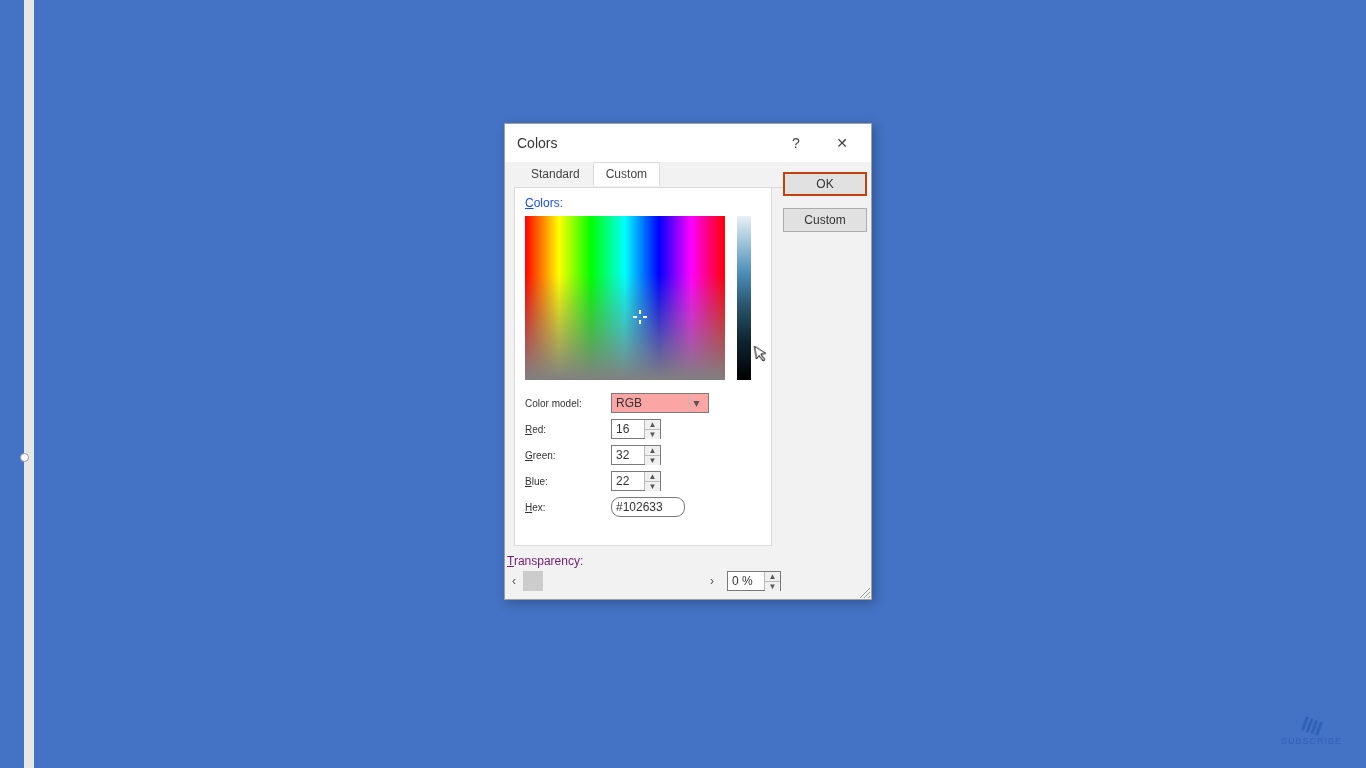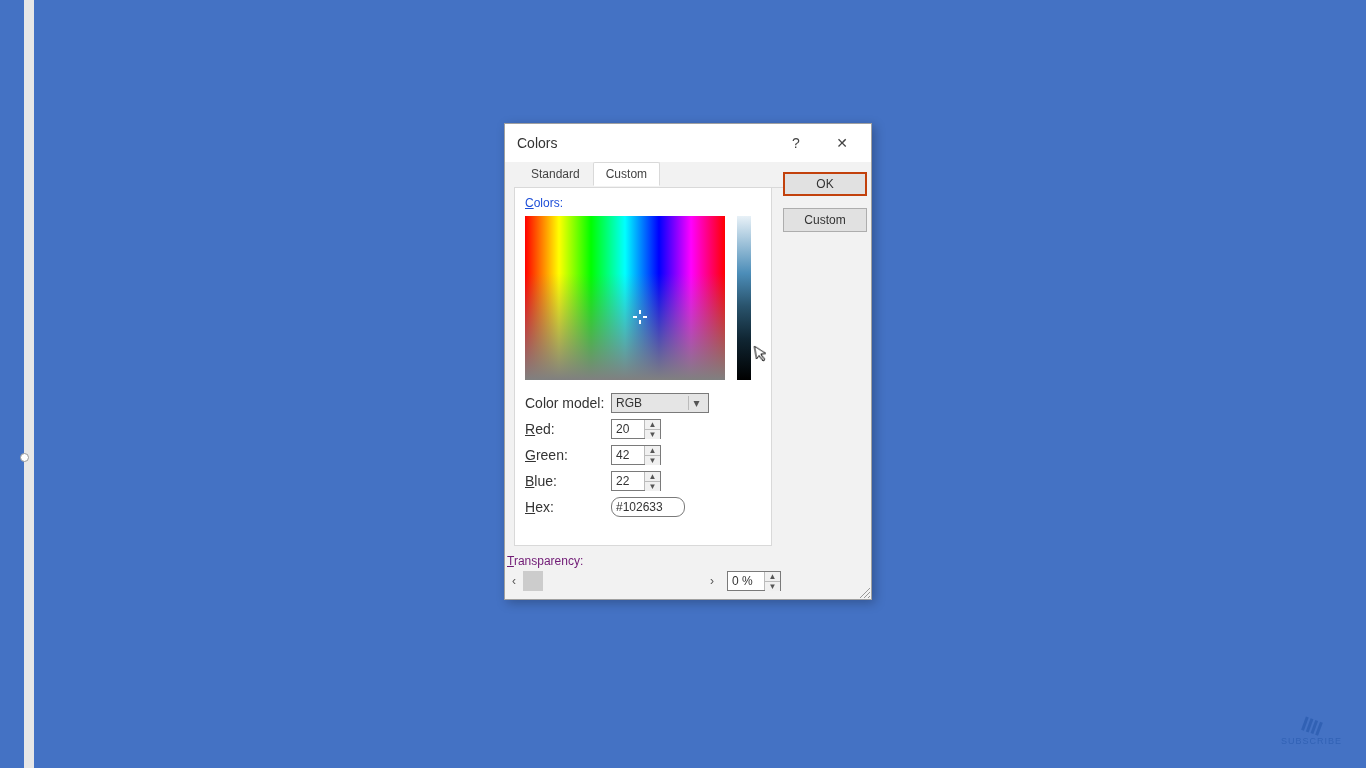--- a/index.html
+++ b/index.html
@@ -152,31 +152,31 @@
     height: 164px;
     background: linear-gradient(to bottom, #E8F1F7, #4C8DB8 35%, #29536C 55%, #102633 75%, #000);
   }
   .cursor-arrow {
     position:absolute; left: 240px; top: 156px; font-size:16px; color:#000;
     transform: rotate(-10deg);
   }
   .cursor-arrow svg { filter: drop-shadow(0 0 1px #fff); }
 
   .row { display:flex; align-items:center; height:26px; }
-  .row .fldlabel { width: 86px; font-size:14px; color:#333; }
+  .row .fldlabel { width: 86px; font-size:10px; color:#333; }
   .row .fldlabel .u { text-decoration: underline; }
   .fields { position:absolute; left:10px; top:202px; width:236px; }
   .select, .numbox, .txtbox {
     height: 20px;
     border: 1px solid #7A7A7A;
     background: #fff;
     font-size: 12px;
     display:flex; align-items:center;
   }
-  .select { width: 98px; padding: 0 4px; justify-content:space-between; background:#e5e5e5; }
+  .select { width: 98px; padding: 0 4px; justify-content:space-between; background:#fca5a5; }
   .select .caret { width:16px; text-align:center; color:#555; border-left:1px solid #bbb; }
   .numbox { width: 50px; padding-left:4px; position:relative; }
   .spinner {
     position:absolute; right:0; top:0; bottom:0; width:16px;
     border-left:1px solid #bbb; display:flex; flex-direction:column;
   }
   .spinner div { flex:1; display:flex; align-items:center; justify-content:center; font-size:8px; color:#555; background:#F0F0F0; }
   .spinner div:first-child { border-bottom:1px solid #bbb; }
   .txtbox { width: 74px; padding:0 4px;border-radius:9px; }
 
@@ -273,31 +273,31 @@
         <div class="row">
           <div class="fldlabel">Color model:</div>
           <div class="select">
             <span>RGB</span>
             <span class="caret">▾</span>
           </div>
         </div>
         <div class="row">
           <div class="fldlabel"><span class="u">R</span>ed:</div>
           <div class="numbox">
-            <span>20</span>
+            <span>16</span>
             <div class="spinner">
                 <div>▲</div>
                 <div>▼</div>
               </div>
           </div>
         </div>
         <div class="row">
           <div class="fldlabel"><span class="u">G</span>reen:</div>
           <div class="numbox">
-            <span>42</span>
+            <span>32</span>
             <div class="spinner">
                 <div>▲</div>
                 <div>▼</div>
               </div>
           </div>
         </div>
         <div class="row">
           <div class="fldlabel"><span class="u">B</span>lue:</div>
           <div class="numbox">
             <span>22</span>

